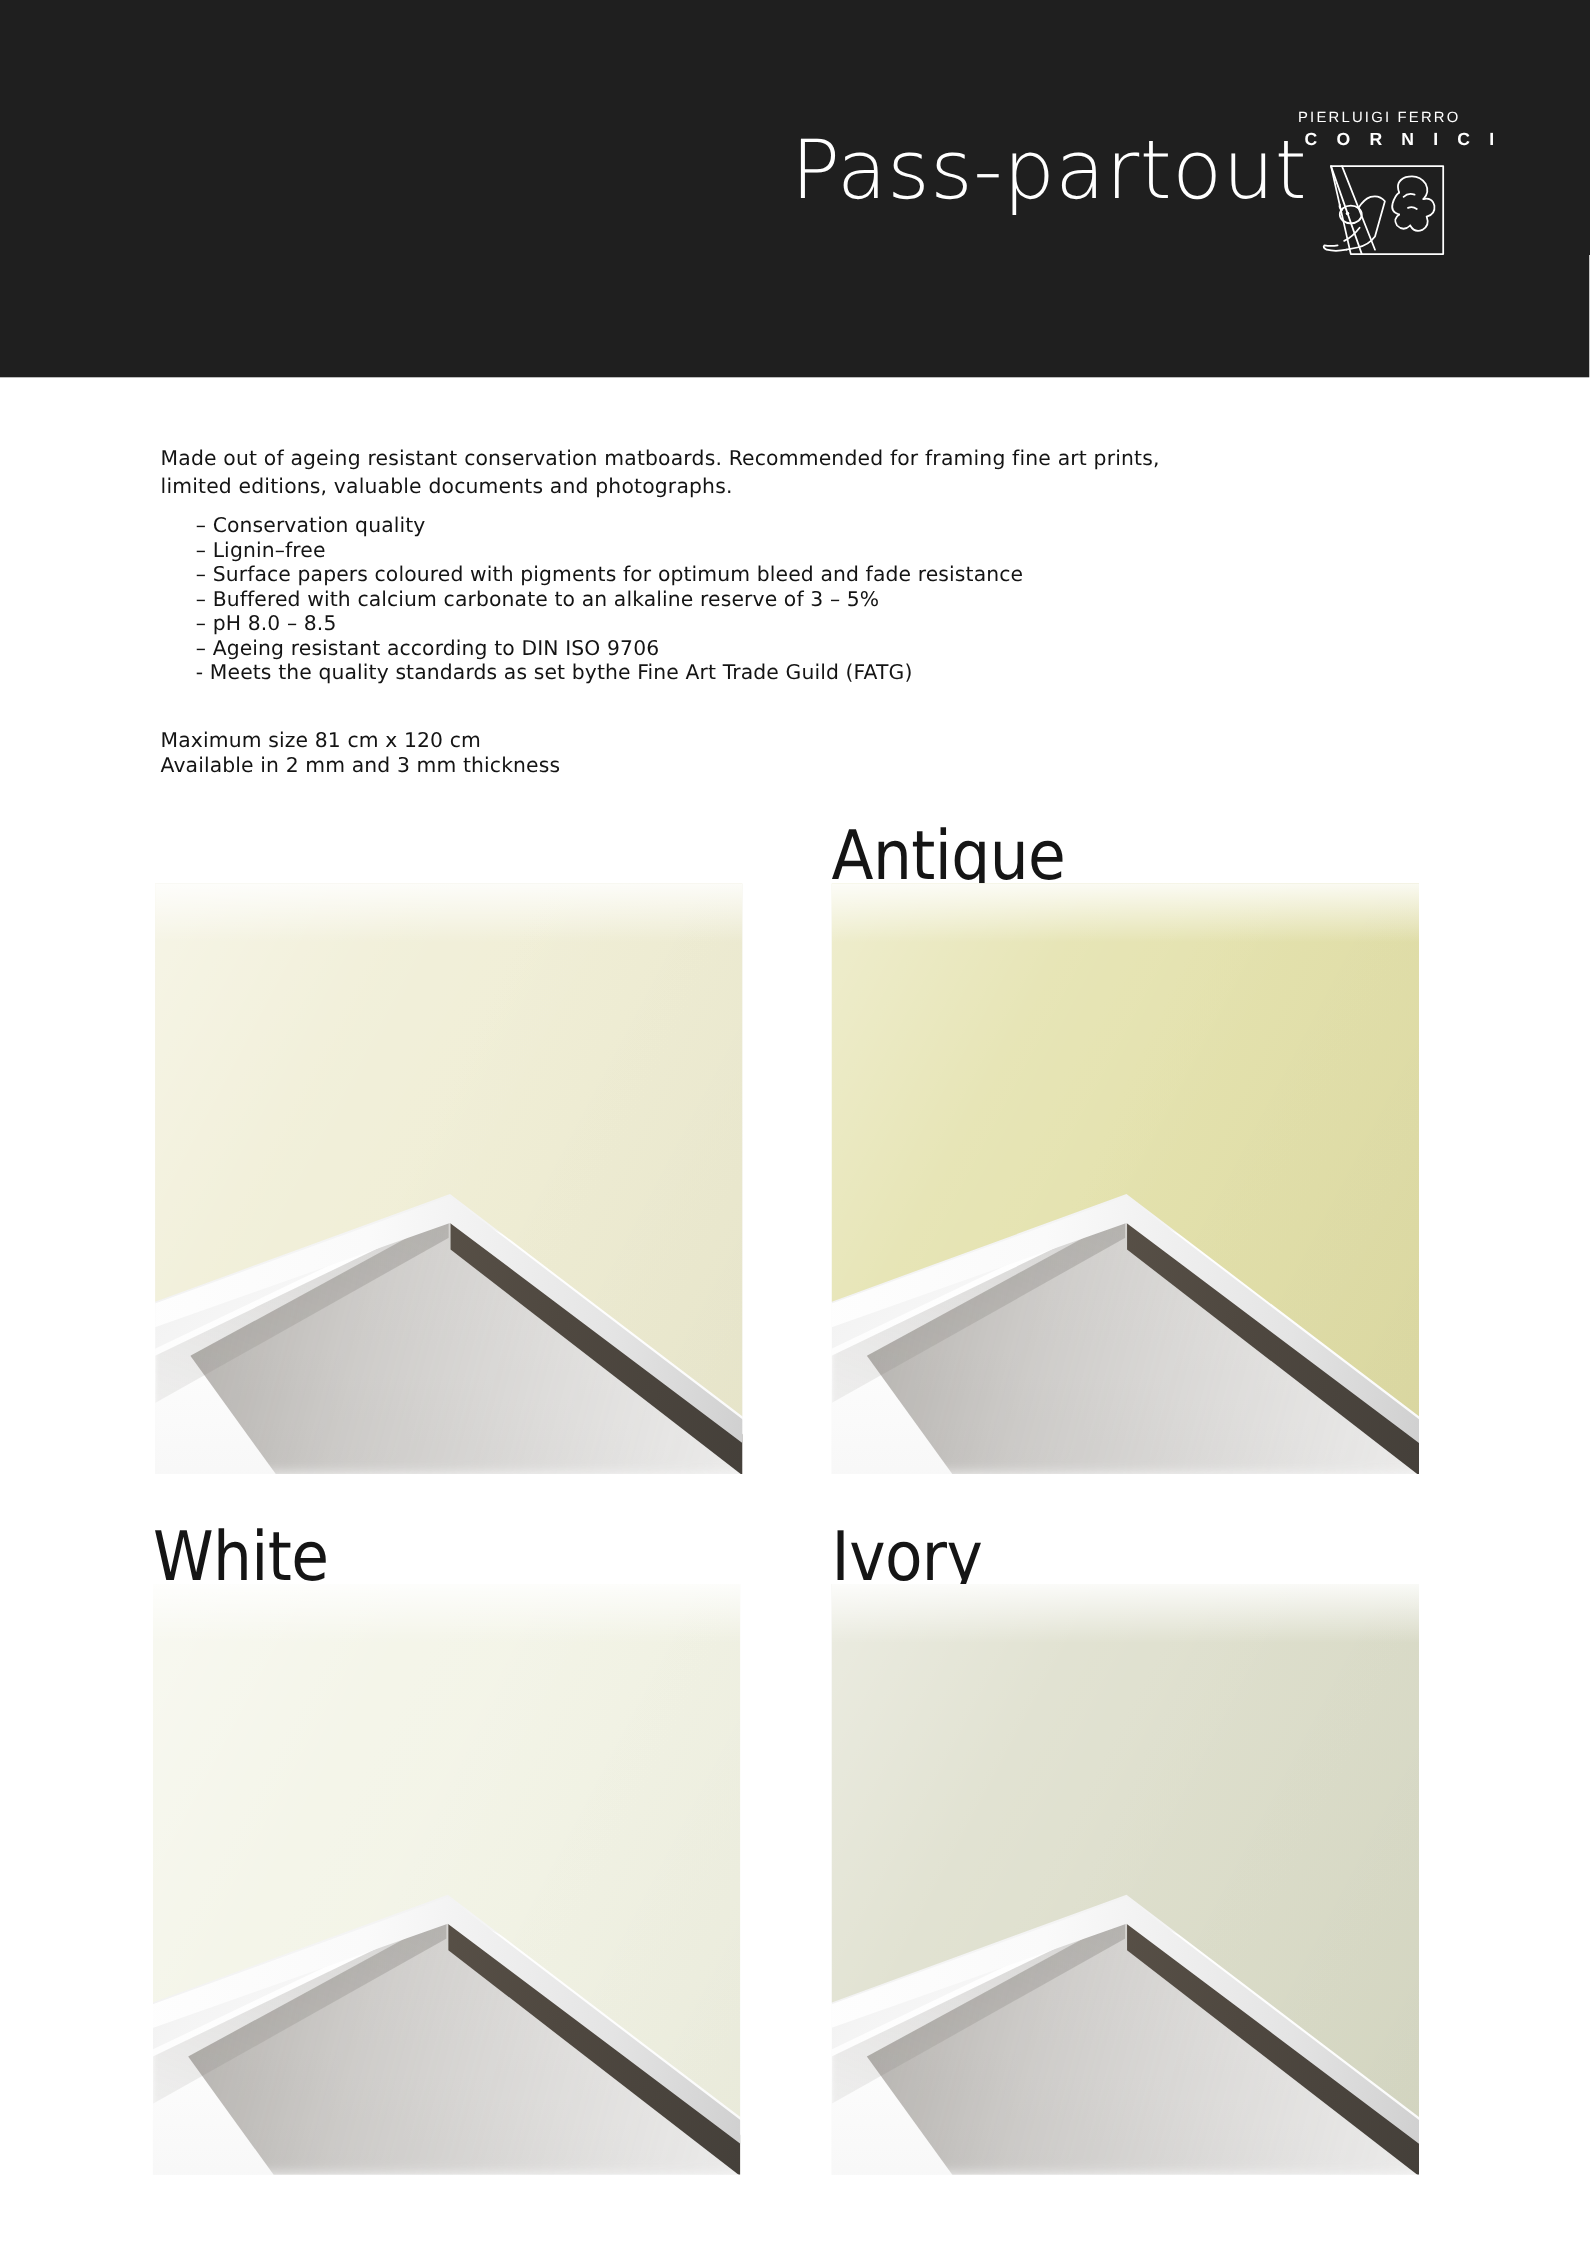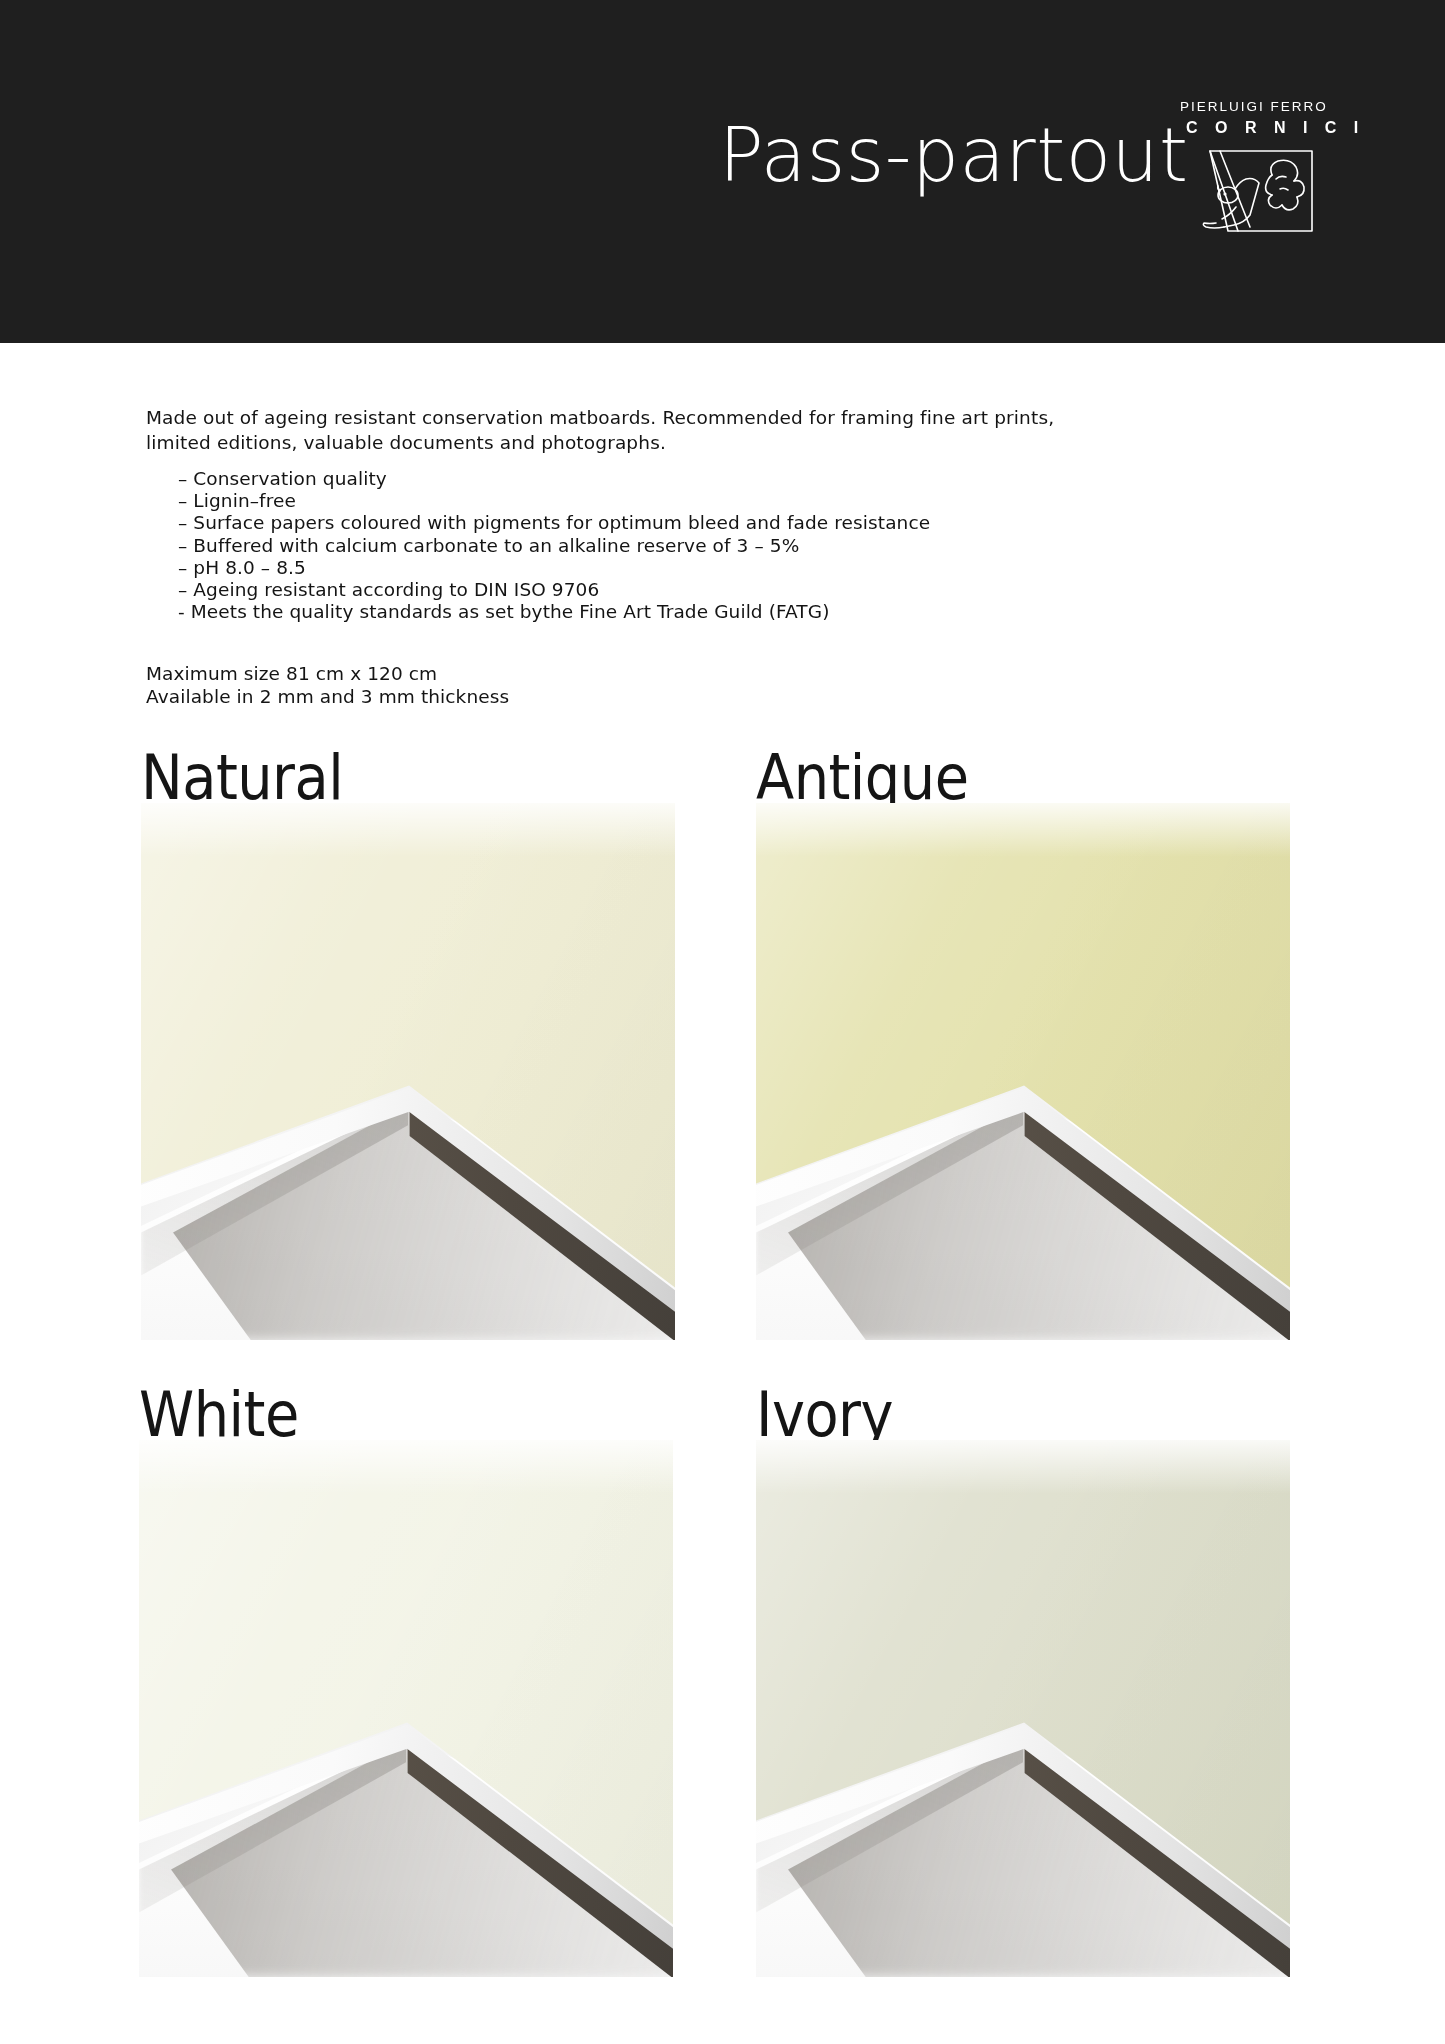--- a/index.html
+++ b/index.html
@@ -258,21 +258,20 @@
   <div>– Ageing resistant according to DIN ISO 9706</div>
   <div>- Meets the quality standards as set bythe Fine Art Trade Guild (FATG)</div>
 </div>
 
 <div class="sizes">
   <div>Maximum size 81 cm x 120 cm</div>
   <div>Available in 2 mm and 3 mm thickness</div>
 </div>
 
 <div class="swatch" style="left:141px; top:803px;">
-  <div class="swatch-label">Natural</div>
   <div class="photo">
     <div class="paper"></div>
     <div class="paper-edge"></div>
     <div class="shadow-soft"></div>
     <div class="shadow-left"></div>
     <div class="shadow"></div>
     <div class="core"></div>
     <div class="face" style="background: linear-gradient(115deg, rgb(240, 238, 214) 0%, rgb(240, 238, 214) 45%, rgb(233, 231, 204) 100%);"></div>
     <div class="face-sheen"></div>
     <div class="top-fade"></div>

